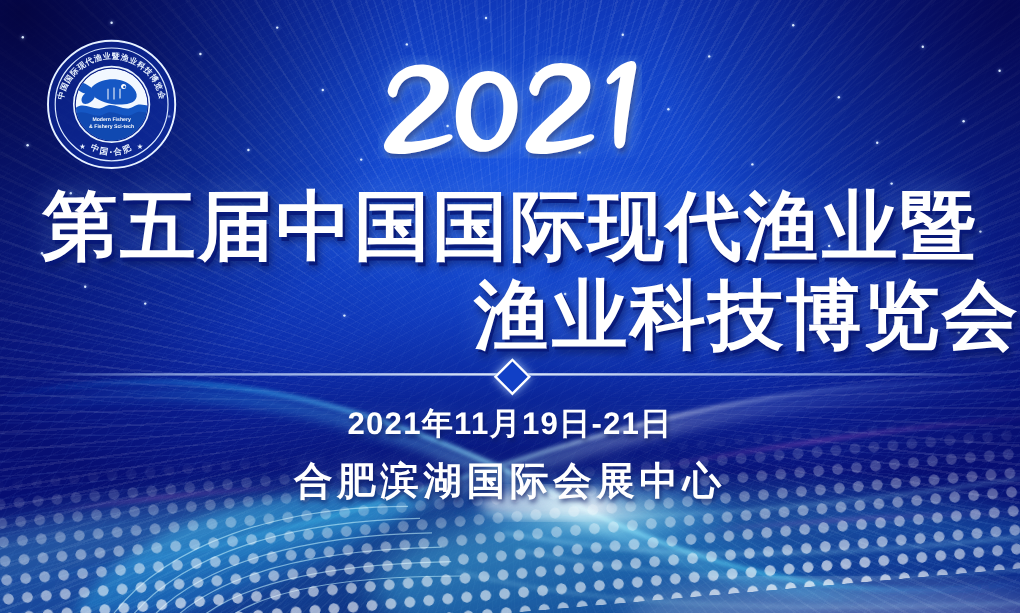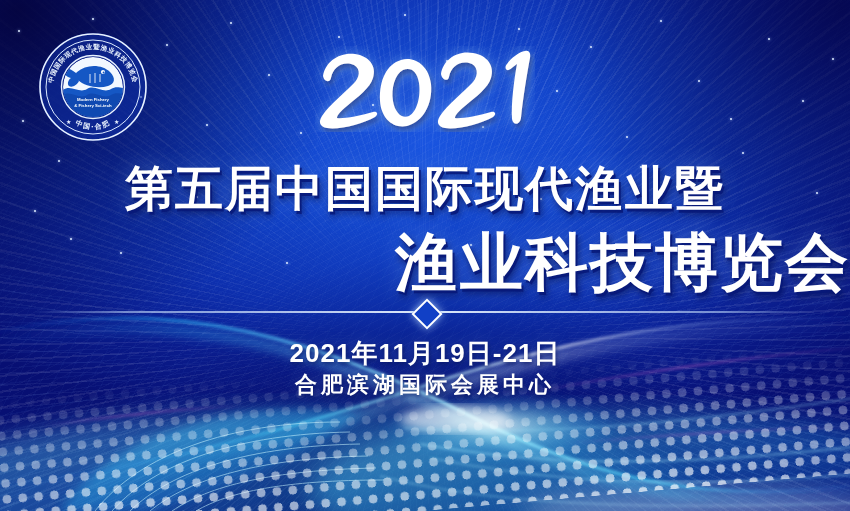--- a/index.html
+++ b/index.html
@@ -126,21 +126,21 @@
     color:#ffffff;
     font-family:"DejaVu Serif","Liberation Serif",serif;
     font-weight:bold;
     letter-spacing:2px;
     white-space:nowrap;
     text-shadow:
       2px 3px 0 rgba(7,24,120,0.85),
       3px 5px 7px rgba(4,14,80,0.7),
       0 0 22px rgba(150,200,255,0.35);
   }
-  .title-1{top:152px;font-size:48px;line-height:72px;}
+  .title-1{top:152px;font-size:63px;line-height:72px;}
   .title-2{top:226px;font-size:63px;line-height:72px;text-align:right;}
 
   .divider{
     position:absolute;top:311px;left:32px;right:32px;
     height:2px;
     background:linear-gradient(90deg,
       rgba(255,255,255,0) 0%,
       rgba(200,225,255,0.55) 12%,
       rgba(235,245,255,0.95) 50%,
       rgba(200,225,255,0.55) 88%,
@@ -156,21 +156,21 @@
   }
 
   .date,.venue{
     position:absolute;left:0;right:0;
     color:#ffffff;white-space:nowrap;
     font-family:"Liberation Sans","DejaVu Sans",sans-serif;
     font-weight:bold;
     text-shadow:1px 2px 4px rgba(5,18,90,.75), 0 0 16px rgba(150,200,255,.3);
   }
   .date{top:336px;font-size:26px;letter-spacing:1px;}
-  .venue{top:370px;font-size:22px;letter-spacing:4px;}
+  .venue{top:380px;font-size:32px;letter-spacing:4px;}
 </style>
 </head>
 <body>
 
 <div id="banner">
 
   <div class="bg-base"></div>
   <div class="rays"></div>
   <div class="rays2"></div>
   <div class="diagonals"></div>

